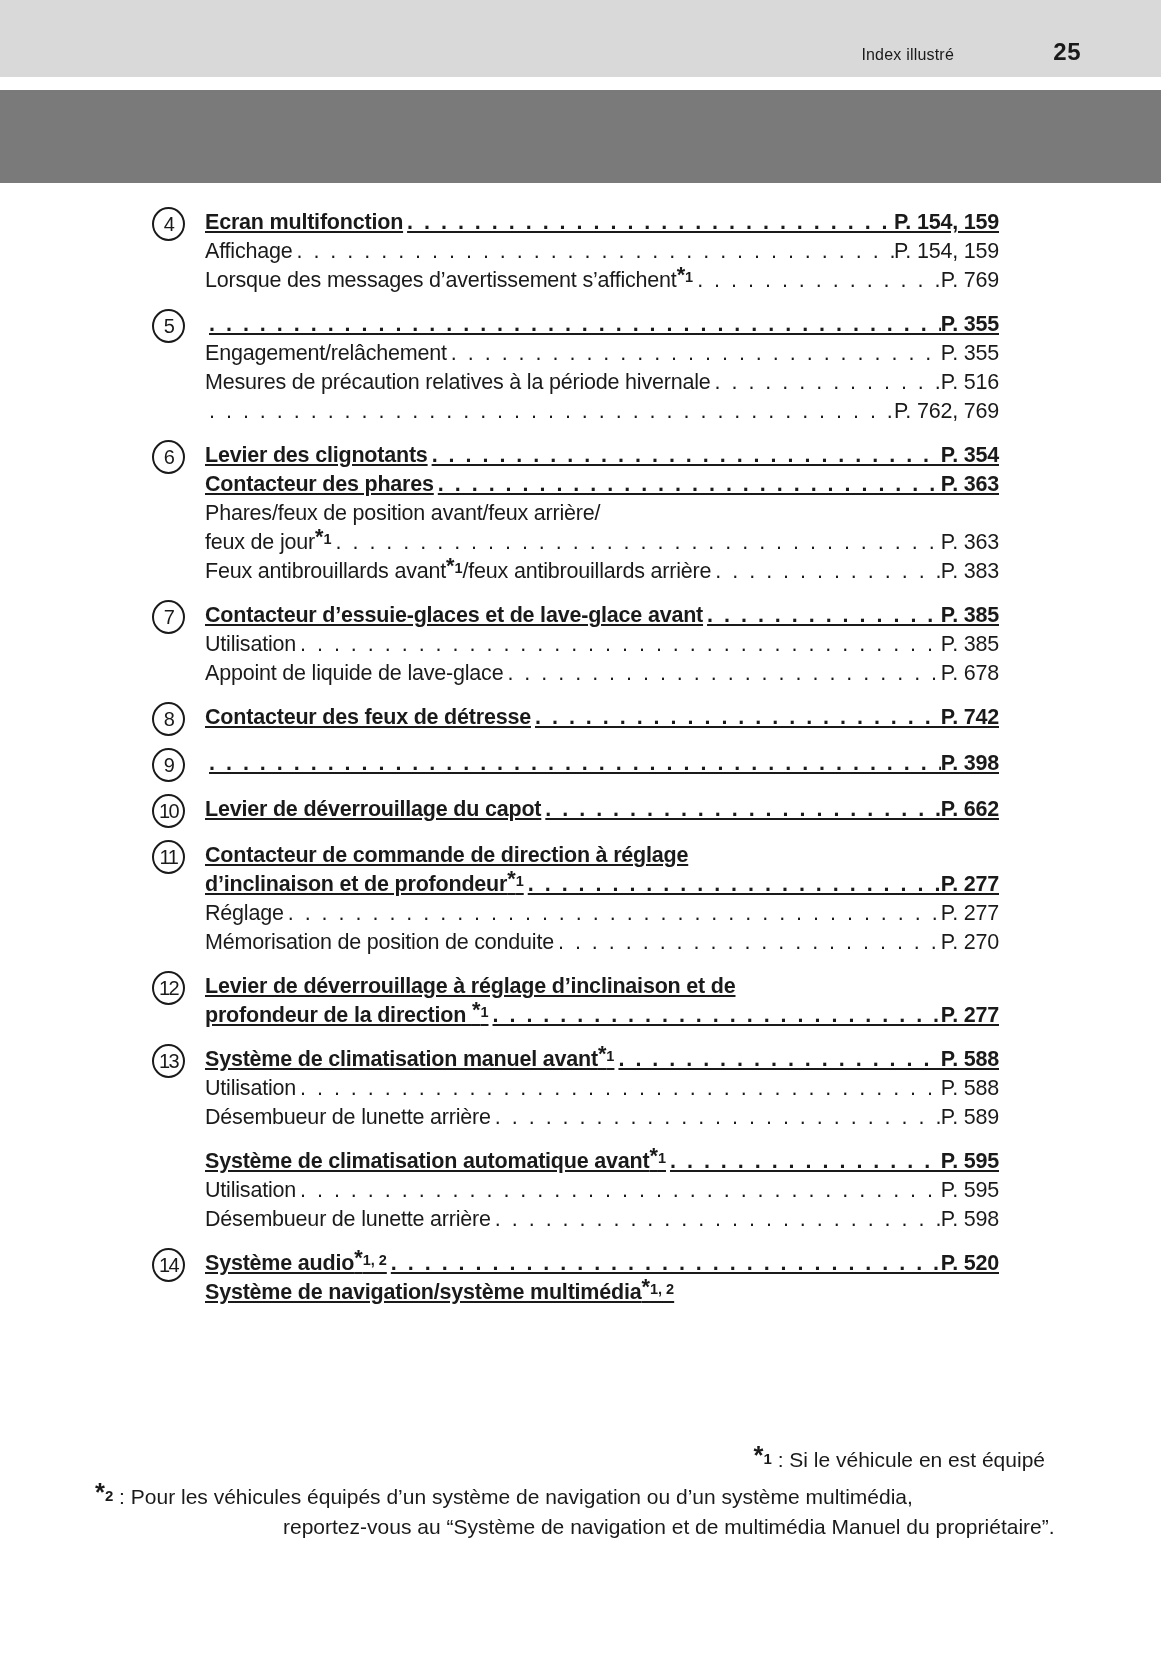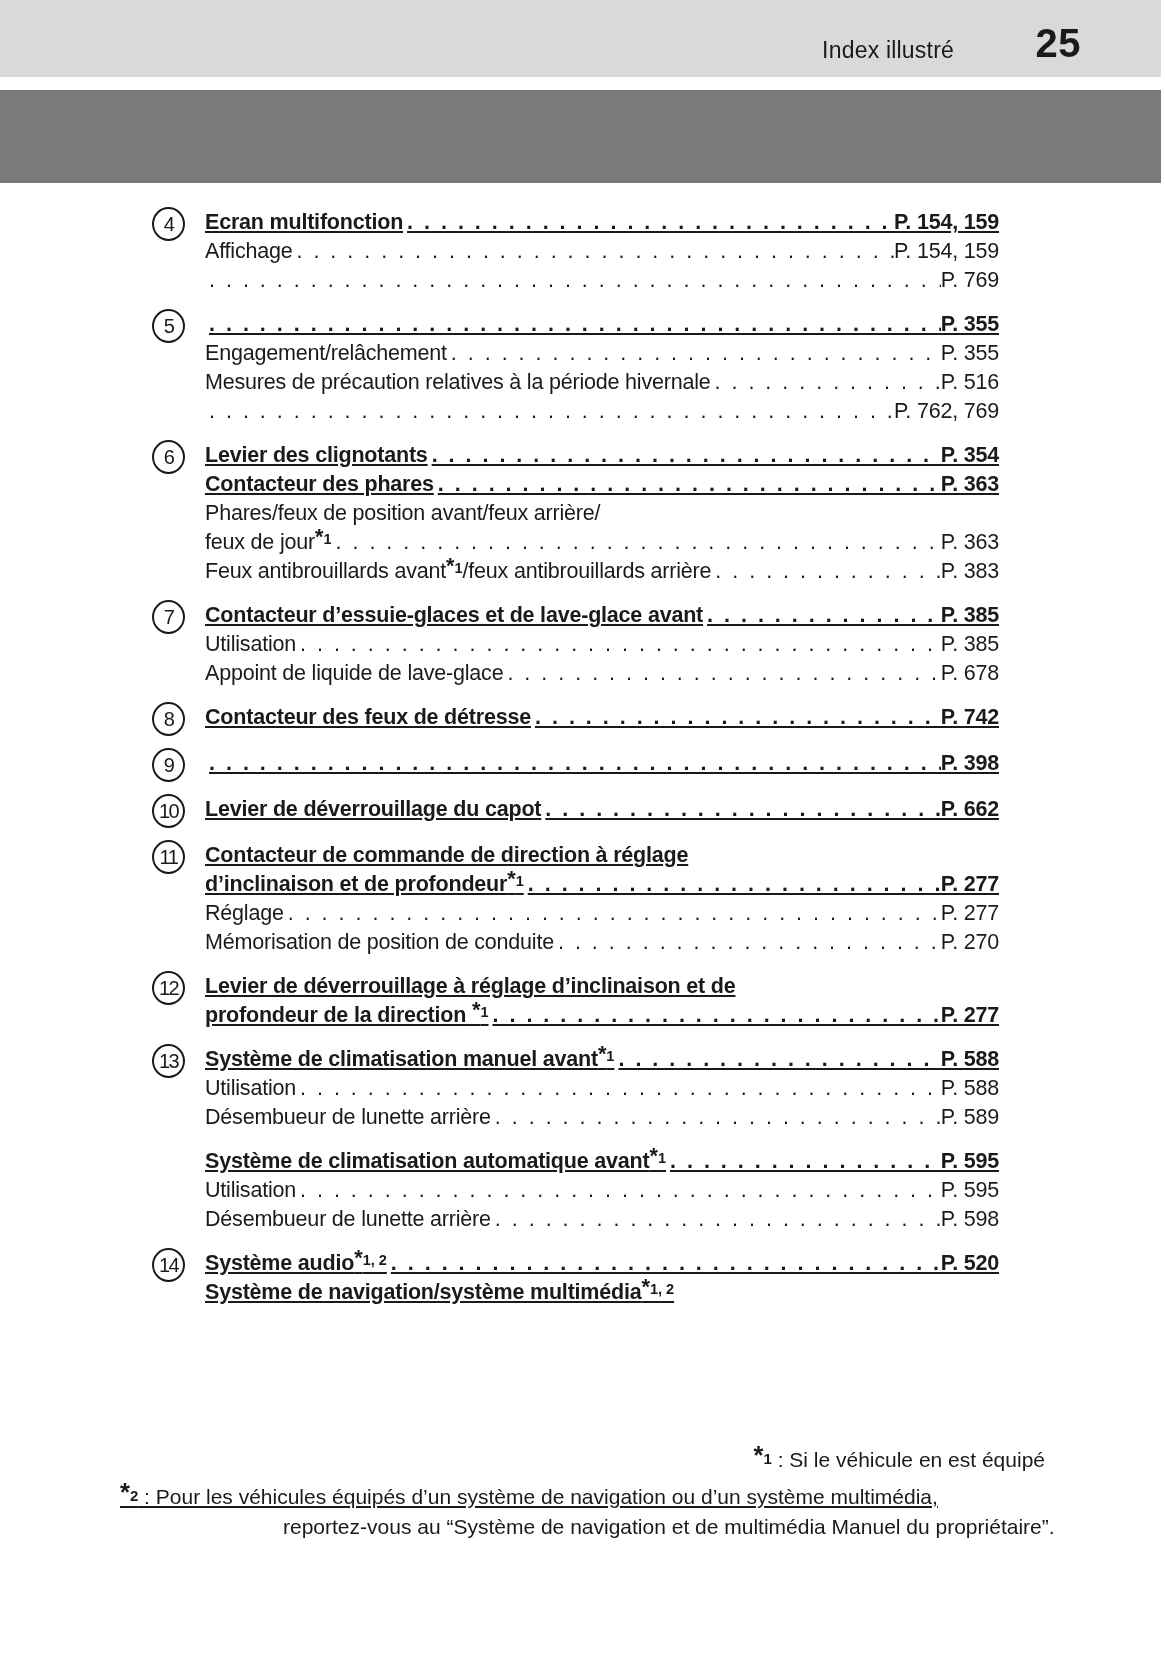--- a/index.html
+++ b/index.html
@@ -11,25 +11,25 @@
     color:#1a1a1a;
     overflow:hidden;
   }
   
   .band-light{
     position:absolute;left:0;top:0;right:4px;height:77px;
     background:#d9d9d9;
   }
   .hdr-title{
     position:absolute;right:207px;bottom:13px;
-    font-size:23px;letter-spacing:0.2px;
+    font-size:16px;letter-spacing:0.2px;
   }
   .hdr-num{
     position:absolute;right:80px;bottom:11px;
-    font-size:40px;font-weight:bold;letter-spacing:0.5px;margin-left:8px;
+    font-size:24px;font-weight:bold;letter-spacing:0.5px;margin-left:8px;
   }
   .band-dark{
     position:absolute;left:0;top:90px;right:4px;height:93px;
   }
   
   .content{
     position:absolute;left:152px;right:166px;top:183px;
   }
   .entry{display:flex;align-items:flex-start;margin-top:15px;}
   .entry:first-child{margin-top:27px;}
@@ -57,21 +57,21 @@
   .pageref{flex:none;}
   
   .sup{font-weight:bold;font-size:14.5px;vertical-align:5px;letter-spacing:0;}
   .sup .star{font-size:150%;line-height:0;}
   
   .footnotes{position:absolute;left:0;right:0;top:1444px;font-size:21px;}
   .fn{line-height:30px;white-space:nowrap;}
   .fn .sup{font-size:15px;vertical-align:3px;}
   .fn .star{font-size:170%;}
   .fn-right{text-align:right;padding-right:120px;}
-  .fn-a{margin-left:120px;margin-top:6px;text-decoration:underline;}
+  .fn-a{margin-left:95px;margin-top:6px;}
   .fn-b{margin-left:283px;}
 </style>
 </head>
 <body>
 
 <div class="page">
 
   <div class="band-light" style="background: rgb(217, 217, 217);">
     <span class="hdr-title">Index illustré</span>
     <span class="hdr-num">25</span>
@@ -87,20 +87,21 @@
             <span class="label"><span class="t">Ecran multifonction </span></span>
             <span class="dots">. . . . . . . . . . . . . . . . . . . . . . . . . . . . . . . . . . . . . . . . . . . . . . . . . . . . . . . . . . . . . . . . . . . . . .</span>
             <span class="pageref">P. 154, 159</span>
           </div>
           <div class="line">
             <span class="label"><span class="t">Affichage  </span></span>
             <span class="dots">. . . . . . . . . . . . . . . . . . . . . . . . . . . . . . . . . . . . . . . . . . . . . . . . . . . . . . . . . . . . . . . . . . . . . .</span>
             <span class="pageref">P. 154, 159</span>
           </div>
           <div class="line">
+            <span class="label"><span class="t">Lorsque des messages d’avertissement s’affichent</span><span class="sup"><span class="star">*</span>1</span></span>
             <span class="dots">. . . . . . . . . . . . . . . . . . . . . . . . . . . . . . . . . . . . . . . . . . . . . . . . . . . . . . . . . . . . . . . . . . . . . .</span>
             <span class="pageref">P. 769</span>
           </div>
         </div>
       </div>
       <div class="entry">
         <div class="badge">5</div>
         <div class="lines">
           <div class="line b">
             <span class="dots">. . . . . . . . . . . . . . . . . . . . . . . . . . . . . . . . . . . . . . . . . . . . . . . . . . . . . . . . . . . . . . . . . . . . . .</span>

